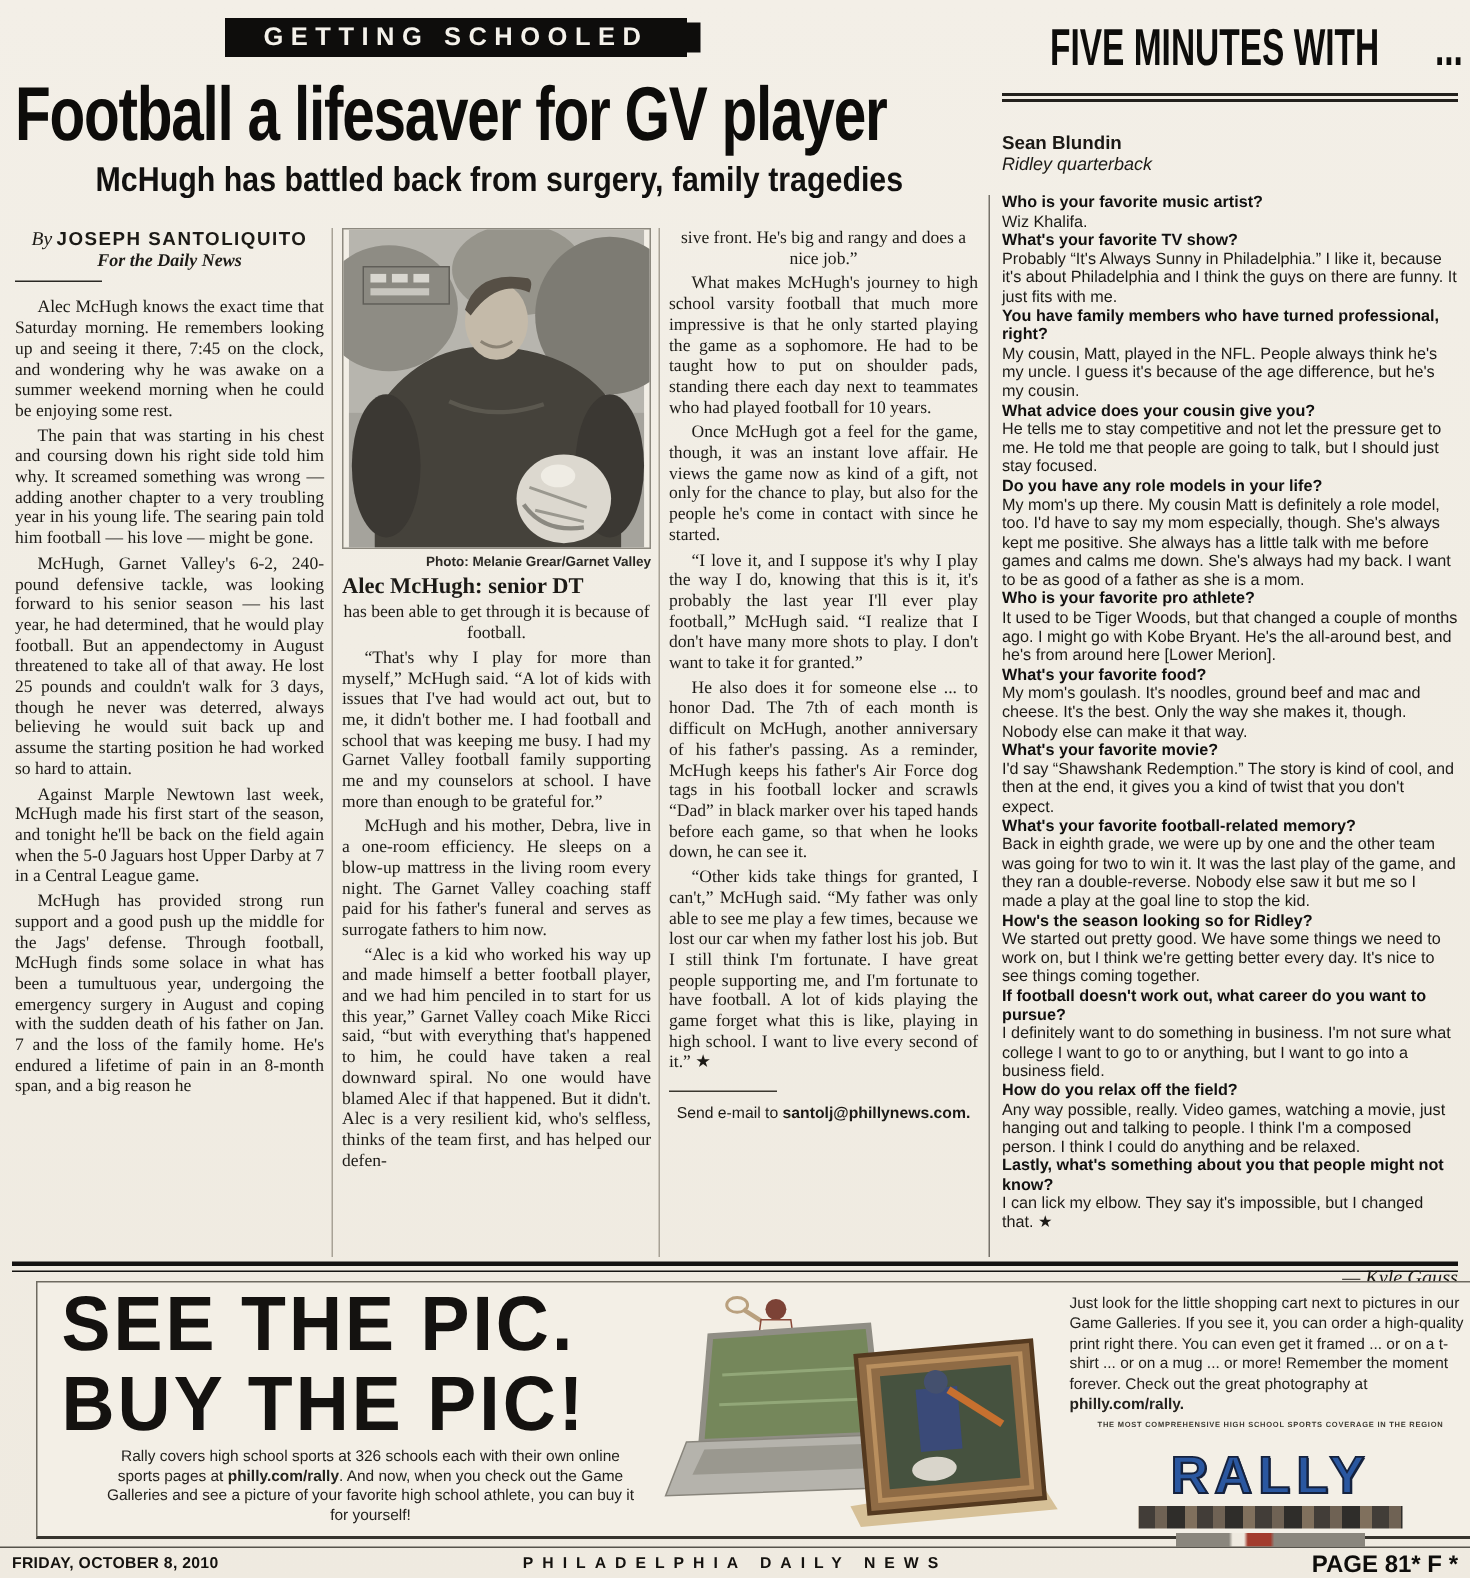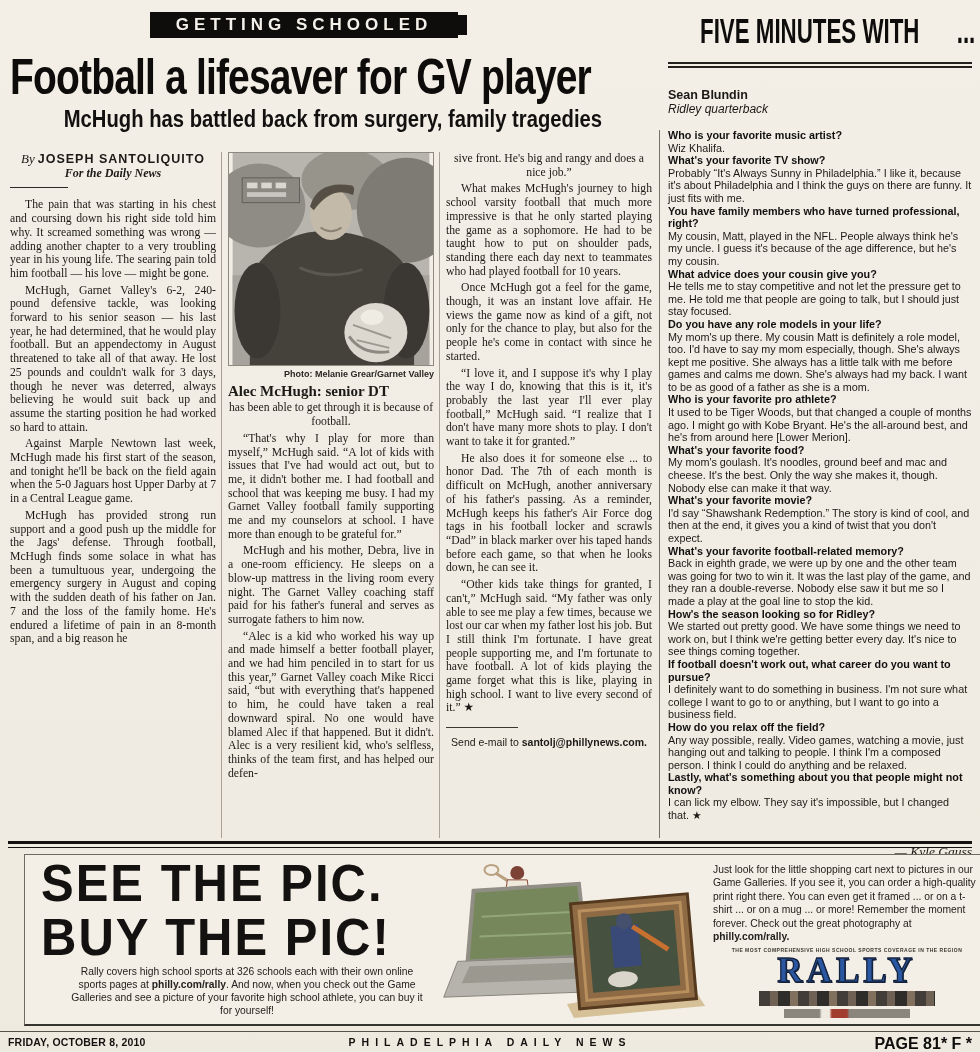--- a/index.html
+++ b/index.html
@@ -59,23 +59,23 @@
            font-size:49px;line-height:51px;letter-spacing:2px;color:#141210;
            transform:scaleY(1.05);transform-origin:0 0;white-space:pre-line;}
   .ad-left-text{position:absolute;left:42px;top:110px;width:360px;text-align:center;
                 font-family:"Liberation Sans",sans-serif;font-size:10.3px;line-height:13px;color:#24221e;}
   .ad-art{position:absolute;left:392px;top:2px;width:292px;height:164px;}
   .ad-right-text{position:absolute;left:688px;top:8px;width:268px;text-align:left;
                  font-family:"Liberation Sans",sans-serif;font-size:10.3px;line-height:13.4px;color:#24221e;}
   .rally{position:absolute;left:688px;top:92px;width:268px;text-align:center;}
   .rally-tagline{font-family:"Liberation Sans",sans-serif;font-weight:bold;font-size:5px;
                  letter-spacing:0.5px;color:#3a372f;}
-  .rally-logo{font-family:Liberation Serif, serif;font-weight:bold;font-size:35px;line-height:36px;
+  .rally-logo{font-family:Liberation Sans, sans-serif;font-weight:bold;font-size:35px;line-height:36px;
               letter-spacing:4px;color:#2a57a0;-webkit-text-stroke:1.3px #15223e;
-              text-shadow:1px 1px 0 #15223e;}
+              text-shadow:1px 1px 0 #15223e;margin-top:13px;}
   .rally-strip{margin:2px auto 0;width:176px;height:15px;
                background:repeating-linear-gradient(90deg,#423d38 0 11px,#6f6254 11px 19px,#2f2d2a 19px 31px,#80705d 31px 39px);}
   .rally-sub{margin:3px auto 0;width:126px;height:9px;
              background:linear-gradient(90deg,#8a867d 0 28%,#efeae0 30% 36%,#a23c2e 38% 50%,#8a867d 52% 100%);}
   
   #footer{position:absolute;left:0;top:1031px;width:980px;height:21px;border-top:1px solid #56534b;}
   .f-date{position:absolute;left:8px;top:4px;font-family:"Liberation Sans",sans-serif;font-weight:bold;
           font-size:10.5px;letter-spacing:0.2px;color:#14120f;}
   .f-paper{position:absolute;left:0;right:0;top:4px;text-align:center;font-family:"Liberation Sans",sans-serif;
            font-weight:bold;font-size:10.5px;letter-spacing:6px;color:#14120f;}
@@ -97,20 +97,21 @@
   <div class="vrule" style="left:439px;top:152px;height:686px;"></div>
   <div class="vrule" style="left:659px;top:130px;height:708px;background:#76726a;"></div>
 
   <div class="col" id="col1">
     <div class="byline">
       <span class="by-prefix">By</span>
       <span class="by-name">JOSEPH SANTOLIQUITO</span><br>
       <span class="by-org">For the Daily News</span>
       <div class="byline-rule"></div>
     </div>
+    <p>Alec McHugh knows the exact time that Saturday morning. He remembers looking up and seeing it there, 7:45 on the clock, and wondering why he was awake on a summer weekend morning when he could be enjoying some rest.</p>
     <p>The pain that was starting in his chest and coursing down his right side told him why. It screamed something was wrong — adding another chapter to a very troubling year in his young life. The searing pain told him football — his love — might be gone.</p>
     <p>McHugh, Garnet Valley's 6-2, 240-pound defensive tackle, was looking forward to his senior season — his last year, he had determined, that he would play football. But an appendectomy in August threatened to take all of that away. He lost 25 pounds and couldn't walk for 3 days, though he never was deterred, always believing he would suit back up and assume the starting position he had worked so hard to attain.</p>
     <p>Against Marple Newtown last week, McHugh made his first start of the season, and tonight he'll be back on the field again when the 5-0 Jaguars host Upper Darby at 7 in a Central League game.</p>
     <p>McHugh has provided strong run support and a good push up the middle for the Jags' defense. Through football, McHugh finds some solace in what has been a tumultuous year, undergoing the emergency surgery in August and coping with the sudden death of his father on Jan. 7 and the loss of the family home. He's endured a lifetime of pain in an 8-month span, and a big reason he</p>
   </div>
 
   <div class="col" id="col2">
     <svg class="photo" viewBox="0 0 206 222" role="img">
       <rect width="206" height="222" fill="#b7b5ae"></rect>
       <ellipse cx="28" cy="55" rx="48" ry="44" fill="#8e8c84"></ellipse>

